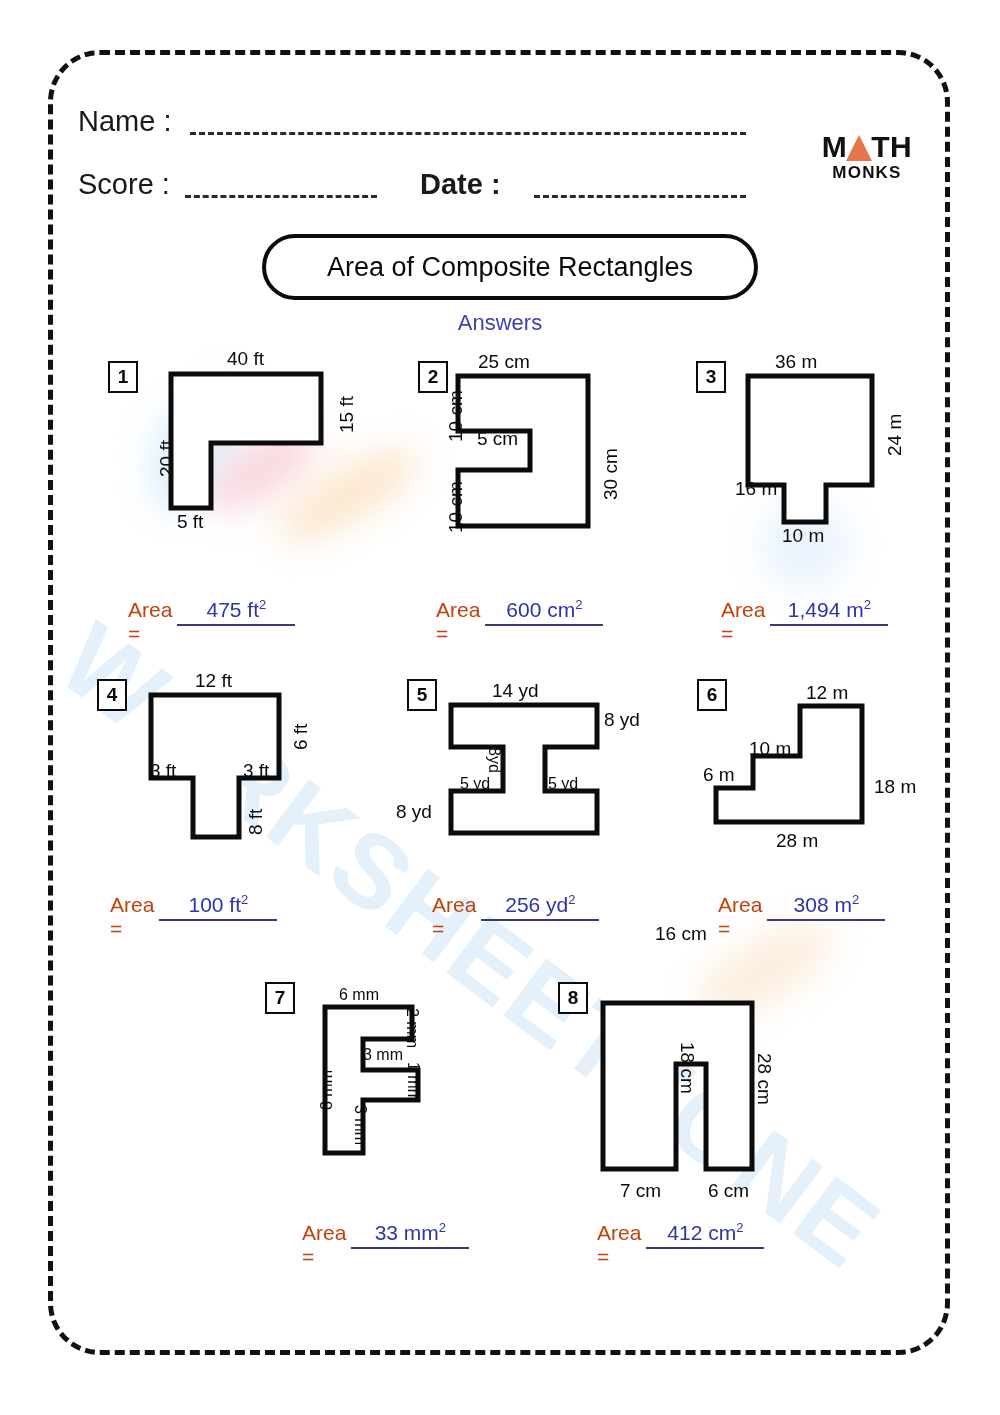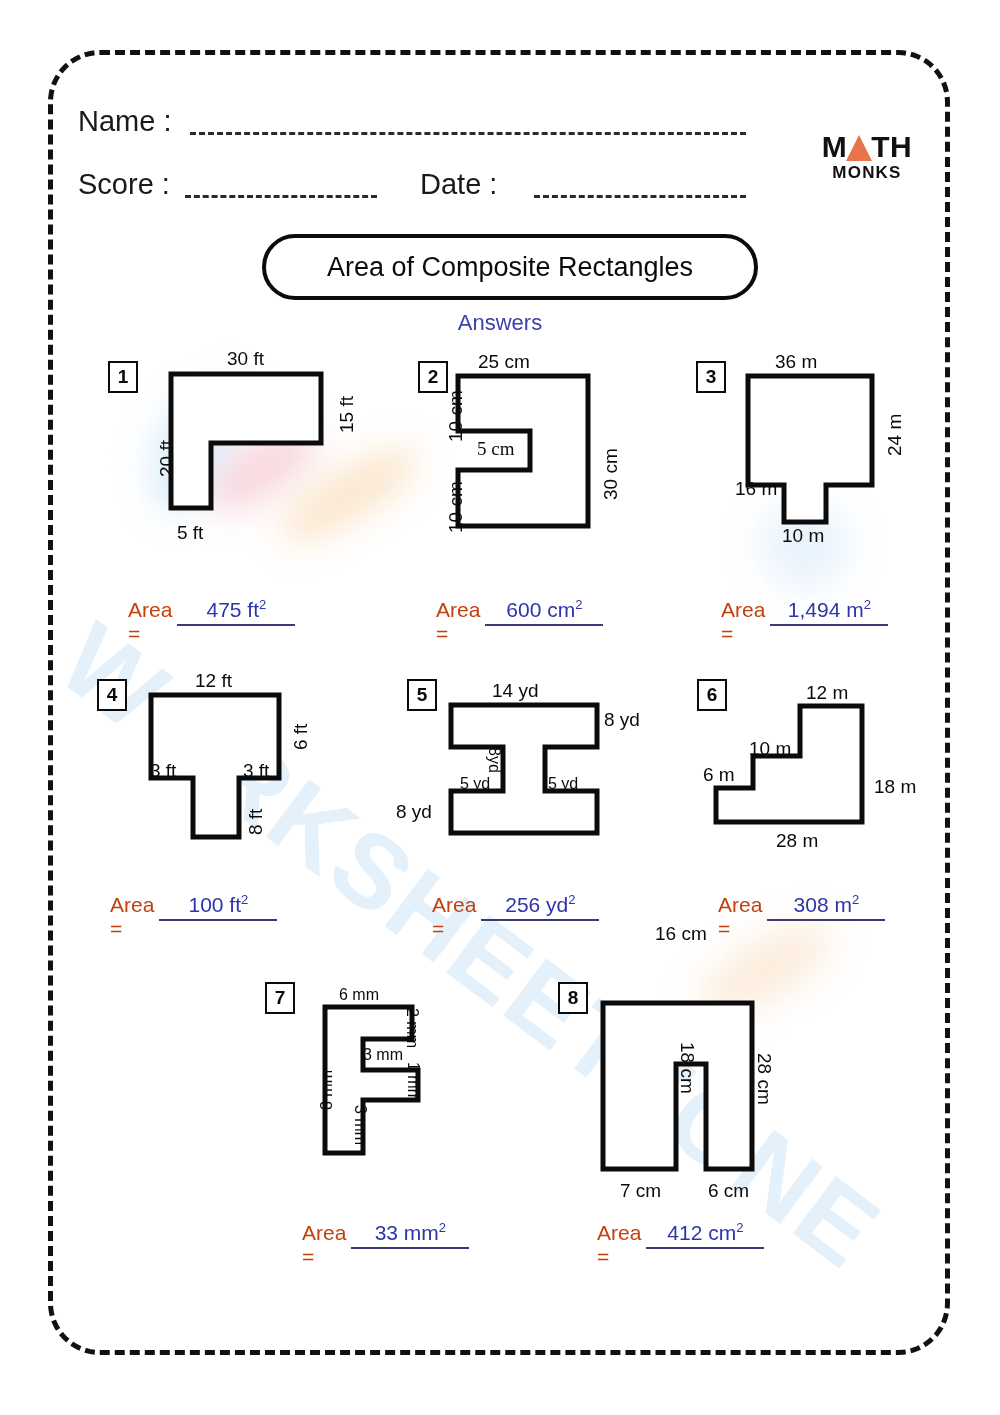--- a/index.html
+++ b/index.html
@@ -150,21 +150,21 @@
   <div id="border"></div>
 
   <div id="content">
 
     <div class="hdr-label" style="left:78px;top:105px;">Name :</div>
     <div class="dots" style="left:190px;top:132px;width:556px;"></div>
 
     <div class="hdr-label" style="left:78px;top:168px;">Score :</div>
     <div class="dots" style="left:185px;top:195px;width:192px;"></div>
 
-    <div class="hdr-label" style="left:420px;top:168px;">Date :</div>
+    <div class="hdr-label" style="left:420px;top:168px;font-weight:bold;">Date :</div>
     <div class="dots" style="left:534px;top:195px;width:212px;"></div>
 
     <div id="logo">
       <div class="lrow1">
         <span>M</span>
         <span class="tri"></span>
         <span>TH</span>
       </div>
       <div class="lrow2">MONKS</div>
     </div>
@@ -174,40 +174,40 @@
       <span>Area of Composite Rectangles</span>
     </div>
 
     <div class="prob">
       <div class="num-box" style="left:108px;top:361px;">1</div>
       <div class="fig" style="left:168px;top:371px;">
         <svg width="156" height="140" viewBox="0 0 156 140">
           <path d="M3 3 L153 3 L153 72 L43 72 L43 137 L3 137 Z" fill="#ffffff" stroke="#0b0b0b" stroke-width="5" stroke-linejoin="miter"></path>
         </svg>
       </div>
-      <div class="lab" style="left:227px;top:348px;">30 ft</div>
+      <div class="lab" style="left:227px;top:348px;">40 ft</div>
       <div class="lab v" style="left:336px;top:433px;">15 ft</div>
-      <div class="lab" style="left:177px;top:522px;">5 ft</div>
+      <div class="lab" style="left:177px;top:511px;">5 ft</div>
       <div class="lab v" style="left:156px;top:477px;">20 ft</div>
       <div class="ansrow" style="left:128px;top:597px;">
         <span class="ttl">Area =</span>
         <span class="val"><span>475 ft</span><sup>2</sup></span>
       </div>
     </div>
 
     <div class="prob">
       <div class="num-box" style="left:418px;top:361px;">2</div>
       <div class="fig" style="left:455px;top:373px;">
         <svg width="136" height="156" viewBox="0 0 136 156">
           <path d="M3 3 L133 3 L133 153 L3 153 L3 97 L75 97 L75 58 L3 58 Z" fill="#ffffff" stroke="#0b0b0b" stroke-width="5" stroke-linejoin="miter"></path>
         </svg>
       </div>
       <div class="lab" style="left:478px;top:351px;">25 cm</div>
       <div class="lab v" style="left:445px;top:442px;">10 cm</div>
-      <div class="lab" style="left:477px;top:438px;font-family:Liberation Serif, serif;">5 cm</div>
+      <div class="lab" style="left:477px;top:428px;">5 cm</div>
       <div class="lab v" style="left:445px;top:533px;">10 cm</div>
       <div class="lab v" style="left:600px;top:500px;">30 cm</div>
       <div class="ansrow" style="left:436px;top:597px;">
         <span class="ttl">Area =</span>
         <span class="val"><span>600 cm</span><sup>2</sup></span>
       </div>
     </div>
 
     <div class="prob">
       <div class="num-box" style="left:696px;top:361px;">3</div>

